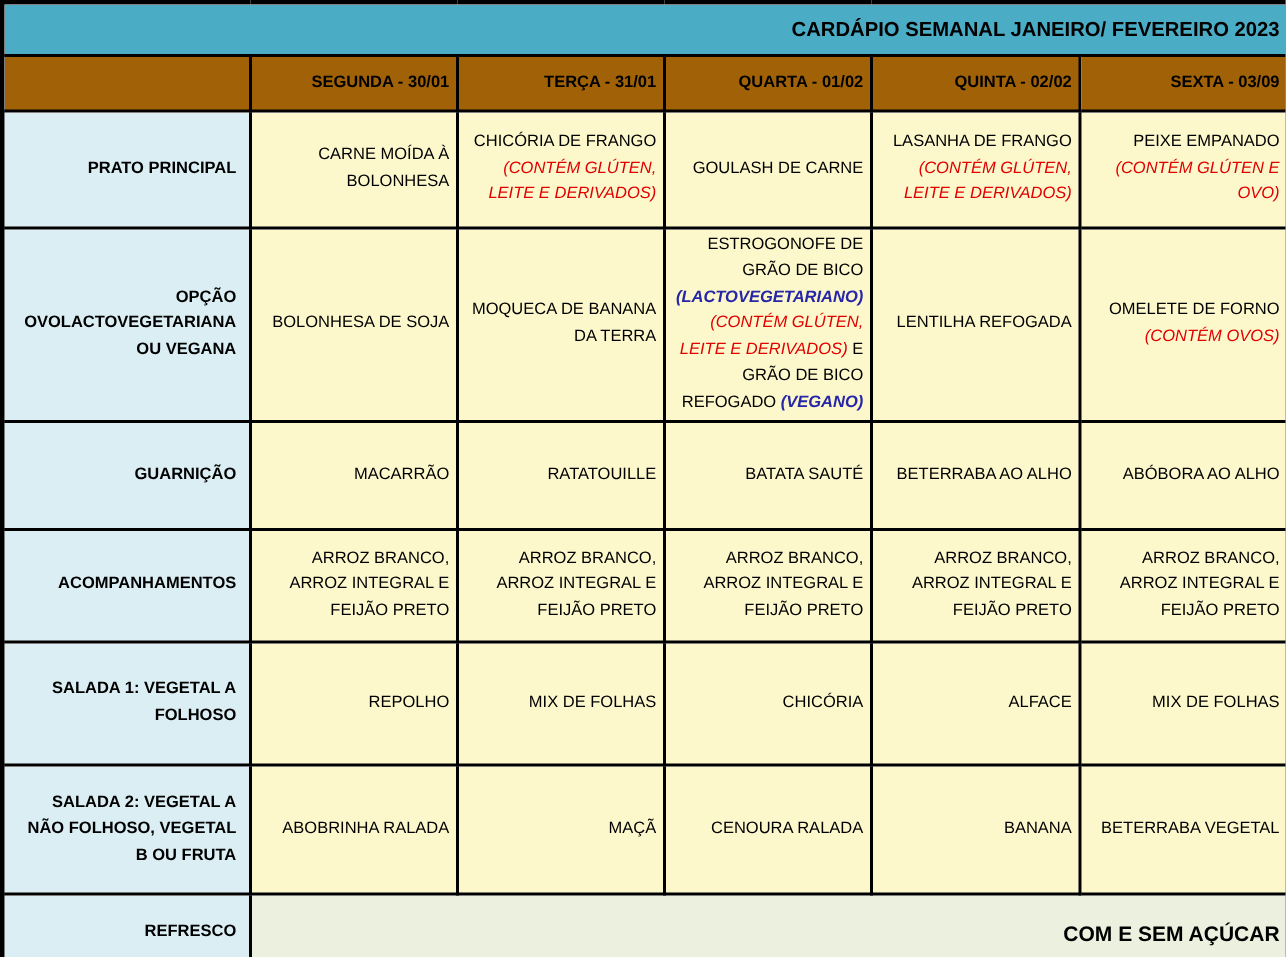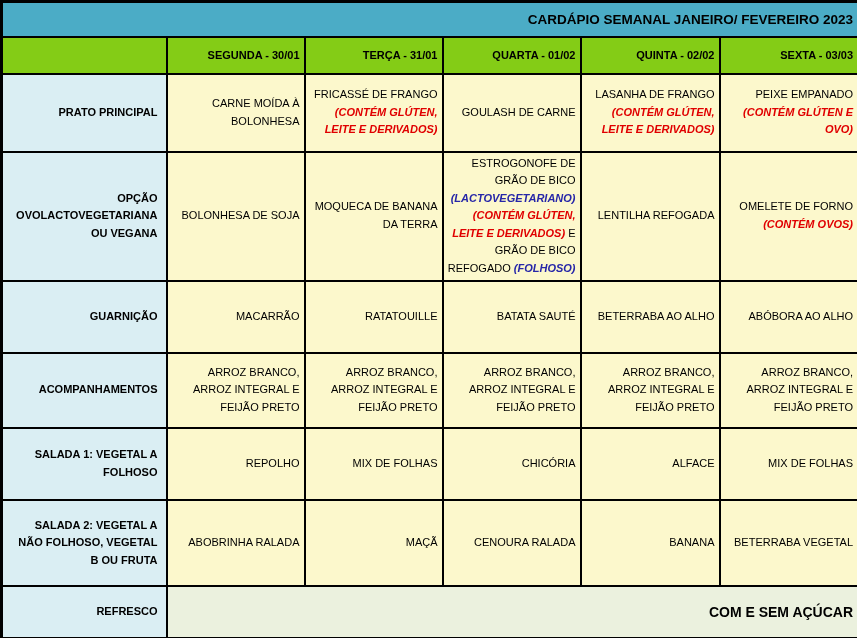--- a/index.html
+++ b/index.html
@@ -25,38 +25,38 @@
   }
   tr.title-row td {
     background: #4BACC6;
     font-weight: bold;
     font-size: 13.5px;
     color: #000;
     height: 35px;
   }
   tr.header-row { height: 37px; }
   tr.header-row td {
-    background: #84cc16;
+    background: #a16207;
     font-weight: bold;
     font-size: 11px;
   }
   td.label-cell {
     background: #DAEEF3;
     font-weight: bold;
     font-size: 11px;
     line-height: 1.6;
     padding: 16px 8px;
   }
   td.food-cell {
     background: #FCF8CC;
     font-size: 11px;
     line-height: 1.6;
   }
   .part-normal { color: #000; }
-  .part-red  { color: #E00000; font-weight: bold; font-style: italic; }
+  .part-red  { color: #E00000; font-weight: normal; font-style: italic; }
   .part-blue { color: #2626A8; font-weight: bold; font-style: italic; }
   tr.refresco-row { height: 44px; }
   td.refresco-value {
     background: #EBF1DE;
     font-weight: bold;
     font-size: 14px;
   }
   tr.footer-row { height: 34px; }
   tr.footer-row td {
     background: #FAC090;
@@ -79,55 +79,55 @@
   <tbody id="table-body">
     <tr class="title-row">
       <td colspan="6">CARDÁPIO SEMANAL JANEIRO/ FEVEREIRO 2023</td>
     </tr>
     <tr class="header-row" id="header-row">
       <td class="corner"></td>
     <td>SEGUNDA - 30/01</td>
         <td>TERÇA - 31/01</td>
         <td>QUARTA - 01/02</td>
         <td>QUINTA - 02/02</td>
-        <td>SEXTA - 03/03</td>
+        <td>SEXTA - 03/09</td>
       </tr>
     <tr style="height: 78px;">
         <td class="label-cell">PRATO PRINCIPAL</td>
         <td class="food-cell"><span class="part-normal">CARNE MOÍDA À BOLONHESA</span></td>
-        <td class="food-cell"><span class="part-normal">FRICASSÉ DE FRANGO </span><span class="part-red">(CONTÉM GLÚTEN, LEITE E DERIVADOS)</span></td>
+        <td class="food-cell"><span class="part-normal">CHICÓRIA DE FRANGO </span><span class="part-red">(CONTÉM GLÚTEN, LEITE E DERIVADOS)</span></td>
         <td class="food-cell"><span class="part-normal">GOULASH DE CARNE</span></td>
         <td class="food-cell"><span class="part-normal">LASANHA DE FRANGO </span><span class="part-red">(CONTÉM GLÚTEN, LEITE E DERIVADOS)</span></td>
         <td class="food-cell"><span class="part-normal">PEIXE EMPANADO </span><span class="part-red">(CONTÉM GLÚTEN E OVO)</span></td>
       </tr>
       <tr style="height: 122px;">
         <td class="label-cell">OPÇÃO OVOLACTOVEGETARIANA OU VEGANA</td>
         <td class="food-cell"><span class="part-normal">BOLONHESA DE SOJA</span></td>
         <td class="food-cell"><span class="part-normal">MOQUECA DE BANANA DA TERRA</span></td>
-        <td class="food-cell"><span class="part-normal">ESTROGONOFE DE GRÃO DE BICO </span><span class="part-blue">(LACTOVEGETARIANO) </span><span class="part-red">(CONTÉM GLÚTEN, LEITE E DERIVADOS)</span><span class="part-normal"> E GRÃO DE BICO REFOGADO </span><span class="part-blue">(FOLHOSO)</span></td>
+        <td class="food-cell"><span class="part-normal">ESTROGONOFE DE GRÃO DE BICO </span><span class="part-blue">(LACTOVEGETARIANO) </span><span class="part-red">(CONTÉM GLÚTEN, LEITE E DERIVADOS)</span><span class="part-normal"> E GRÃO DE BICO REFOGADO </span><span class="part-blue">(VEGANO)</span></td>
         <td class="food-cell"><span class="part-normal">LENTILHA REFOGADA</span></td>
         <td class="food-cell"><span class="part-normal">OMELETE DE FORNO </span><span class="part-red">(CONTÉM OVOS)</span></td>
       </tr>
       <tr style="height: 72px;">
         <td class="label-cell">GUARNIÇÃO</td>
         <td class="food-cell"><span class="part-normal">MACARRÃO</span></td>
         <td class="food-cell"><span class="part-normal">RATATOUILLE</span></td>
         <td class="food-cell"><span class="part-normal">BATATA SAUTÉ</span></td>
         <td class="food-cell"><span class="part-normal">BETERRABA AO ALHO</span></td>
         <td class="food-cell"><span class="part-normal">ABÓBORA AO ALHO</span></td>
       </tr>
       <tr style="height: 75px;">
         <td class="label-cell">ACOMPANHAMENTOS</td>
         <td class="food-cell"><span class="part-normal">ARROZ BRANCO, ARROZ INTEGRAL E FEIJÃO PRETO</span></td>
         <td class="food-cell"><span class="part-normal">ARROZ BRANCO, ARROZ INTEGRAL E FEIJÃO PRETO</span></td>
         <td class="food-cell"><span class="part-normal">ARROZ BRANCO, ARROZ INTEGRAL E FEIJÃO PRETO</span></td>
         <td class="food-cell"><span class="part-normal">ARROZ BRANCO, ARROZ INTEGRAL E FEIJÃO PRETO</span></td>
         <td class="food-cell"><span class="part-normal">ARROZ BRANCO, ARROZ INTEGRAL E FEIJÃO PRETO</span></td>
       </tr>
-      <tr style="height: 72px;">
+      <tr style="height: 82px;">
         <td class="label-cell">SALADA 1: VEGETAL A FOLHOSO</td>
         <td class="food-cell"><span class="part-normal">REPOLHO</span></td>
         <td class="food-cell"><span class="part-normal">MIX DE FOLHAS</span></td>
         <td class="food-cell"><span class="part-normal">CHICÓRIA</span></td>
         <td class="food-cell"><span class="part-normal">ALFACE</span></td>
         <td class="food-cell"><span class="part-normal">MIX DE FOLHAS</span></td>
       </tr>
       <tr style="height: 57px; margin-top: 39px;">
         <td class="label-cell">SALADA 2: VEGETAL A NÃO FOLHOSO, VEGETAL B OU FRUTA</td>
         <td class="food-cell"><span class="part-normal">ABOBRINHA RALADA</span></td>

